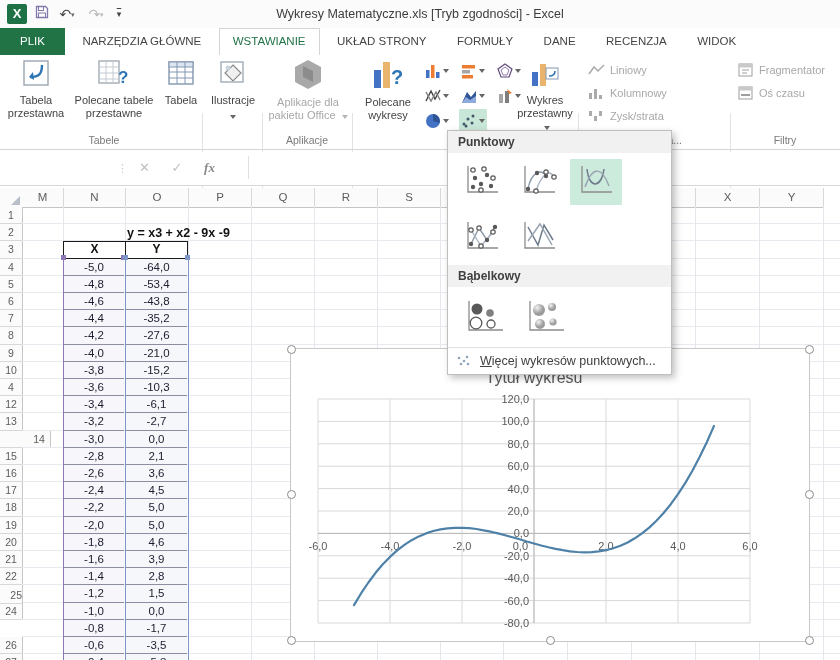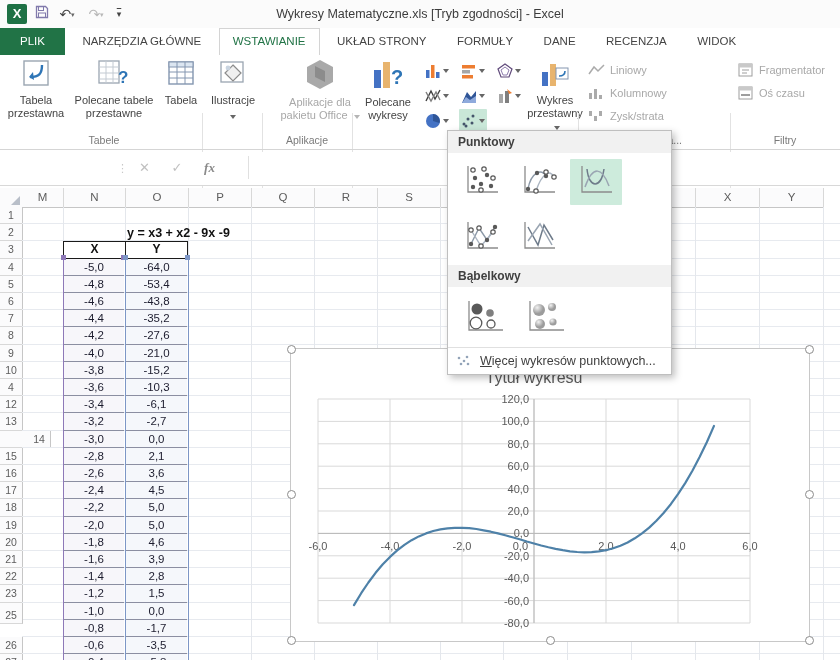--- a/index.html
+++ b/index.html
@@ -21,21 +21,21 @@
        color:#444;cursor:pointer;white-space:nowrap;}
   .tab.file{background:#217346;color:#fff;padding:0 20px;}
   .tab.active{color:#217346;border:1px solid #d4d4d4;border-bottom:none;background:#fff;
               line-height:25px;height:26px;}
   
   #ribbon{left:0;top:55px;width:840px;height:95px;background:#fff;}
   .vsep{top:58px;height:86px;width:1px;background:#e2e2e2;}
   .grouplabel{top:76px;height:14px;font-size:10.5px;color:#7a7a7a;text-align:center;}
   .bigbtn{text-align:center;font-size:11px;color:#444;line-height:13px;cursor:pointer;}
   .bigbtn .ic{display:block;margin:0 auto 3px auto;}
-  .bigbtn.dim{color:#a8a8a8;margin-left:12px;}
+  .bigbtn.dim{color:#a8a8a8;}
   .minibtn{display:inline-flex;align-items:center;height:22px;padding:1px 2px;cursor:pointer;}
   .minibtn .car{margin-left:2px;}
   .car{width:0;height:0;border-left:3px solid transparent;border-right:3px solid transparent;
        border-top:4px solid #666;display:inline-block;}
   .car.dim{border-top-color:#b5b5b5;}
   .sparkrow{height:22px;line-height:22px;font-size:11px;color:#a8a8a8;white-space:nowrap;cursor:default;}
   .sparkrow svg{vertical-align:-3px;margin-right:4px;}
   .selgreen{background:#C9E7D8;border-radius:1px;}
   #ribbon-bottom{left:0;top:149px;width:840px;height:1px;background:#d5d5d5;}
   
@@ -244,21 +244,21 @@
               <circle cx="3" cy="11" r="1.5"></circle>
               <circle cx="7" cy="6" r="1.5"></circle>
               <circle cx="11" cy="10" r="1.5"></circle>
               <circle cx="12" cy="3" r="1.5"></circle>
               <circle cx="5" cy="13" r="1.5"></circle>
             </g>
           </svg>
           <span class="car"></span>
         </span>
       </div>
-    <div class="abs bigbtn" style="left:512px;top:3px;width:66px;margin-left:10px;">
+    <div class="abs bigbtn" style="left:512px;top:3px;width:66px;">
       <span class="ic">
         <svg width="32" height="30" viewBox="0 0 32 30">
             <rect x="3" y="14" width="6" height="14" fill="#4472C4"></rect>
             <rect x="11" y="6" width="6" height="22" fill="#E8B46E"></rect>
             <rect x="17" y="10" width="12" height="11" fill="#fff" stroke="#8496b0"></rect>
             <path d="M26 13 C26 17 24 18 20 18" fill="none" stroke="#2E75B6" stroke-width="1.6"></path>
           </svg>
       </span>
       <span>Wykres przestawny</span>
       <span class="car" style="margin-left:3px;"></span>
@@ -516,21 +516,21 @@
     <div class="abs rowhead" style="position: absolute; top: 533.8px; height: 16.2px; line-height: 16.2px;">20</div>
     <div class="abs gridh" style="position: absolute; top: 550px; width: 818px;"></div>
     <div class="abs rowhead" style="position: absolute; top: 551px; height: 16.2px; line-height: 16.2px;">21</div>
     <div class="abs gridh" style="position: absolute; top: 567.2px; width: 818px;"></div>
     <div class="abs rowhead" style="position: absolute; top: 568.2px; height: 16.2px; line-height: 16.2px;">22</div>
     <div class="abs gridh" style="position: absolute; top: 584.4px; width: 818px;"></div>
     <div class="abs rowhead" style="position: absolute; top: 585.4px; height: 16.2px; line-height: 16.2px;">23</div>
     <div class="abs gridh" style="position: absolute; top: 601.6px; width: 818px;"></div>
     <div class="abs rowhead" style="position: absolute; top: 602.6px; height: 16.2px; line-height: 16.2px;">24</div>
     <div class="abs gridh" style="position: absolute; top: 618.8px; width: 818px;"></div>
-    <div class="abs rowhead" style="position: absolute; top: 607px; height: 16.2px; line-height: 16.2px;">25</div>
+    <div class="abs rowhead" style="position: absolute; top: 587px; height: 16.2px; line-height: 16.2px; text-align: right;">25</div>
     <div class="abs gridh" style="position: absolute; top: 636px; width: 818px;"></div>
     <div class="abs rowhead" style="position: absolute; top: 637px; height: 16.2px; line-height: 16.2px;">26</div>
     <div class="abs gridh" style="position: absolute; top: 653.2px; width: 818px;"></div>
     <div class="abs rowhead" style="position: absolute; top: 654.2px; height: 16.2px; line-height: 16.2px;">27</div>
     <div class="abs gridv" style="position: absolute; left: 63px; height: 453px;"></div>
     <div class="abs gridv" style="position: absolute; left: 125px; height: 453px;"></div>
     <div class="abs gridv" style="position: absolute; left: 188px; height: 453px;"></div>
     <div class="abs gridv" style="position: absolute; left: 251px; height: 453px;"></div>
     <div class="abs gridv" style="position: absolute; left: 314px; height: 453px;"></div>
     <div class="abs gridv" style="position: absolute; left: 377px; height: 453px;"></div>

